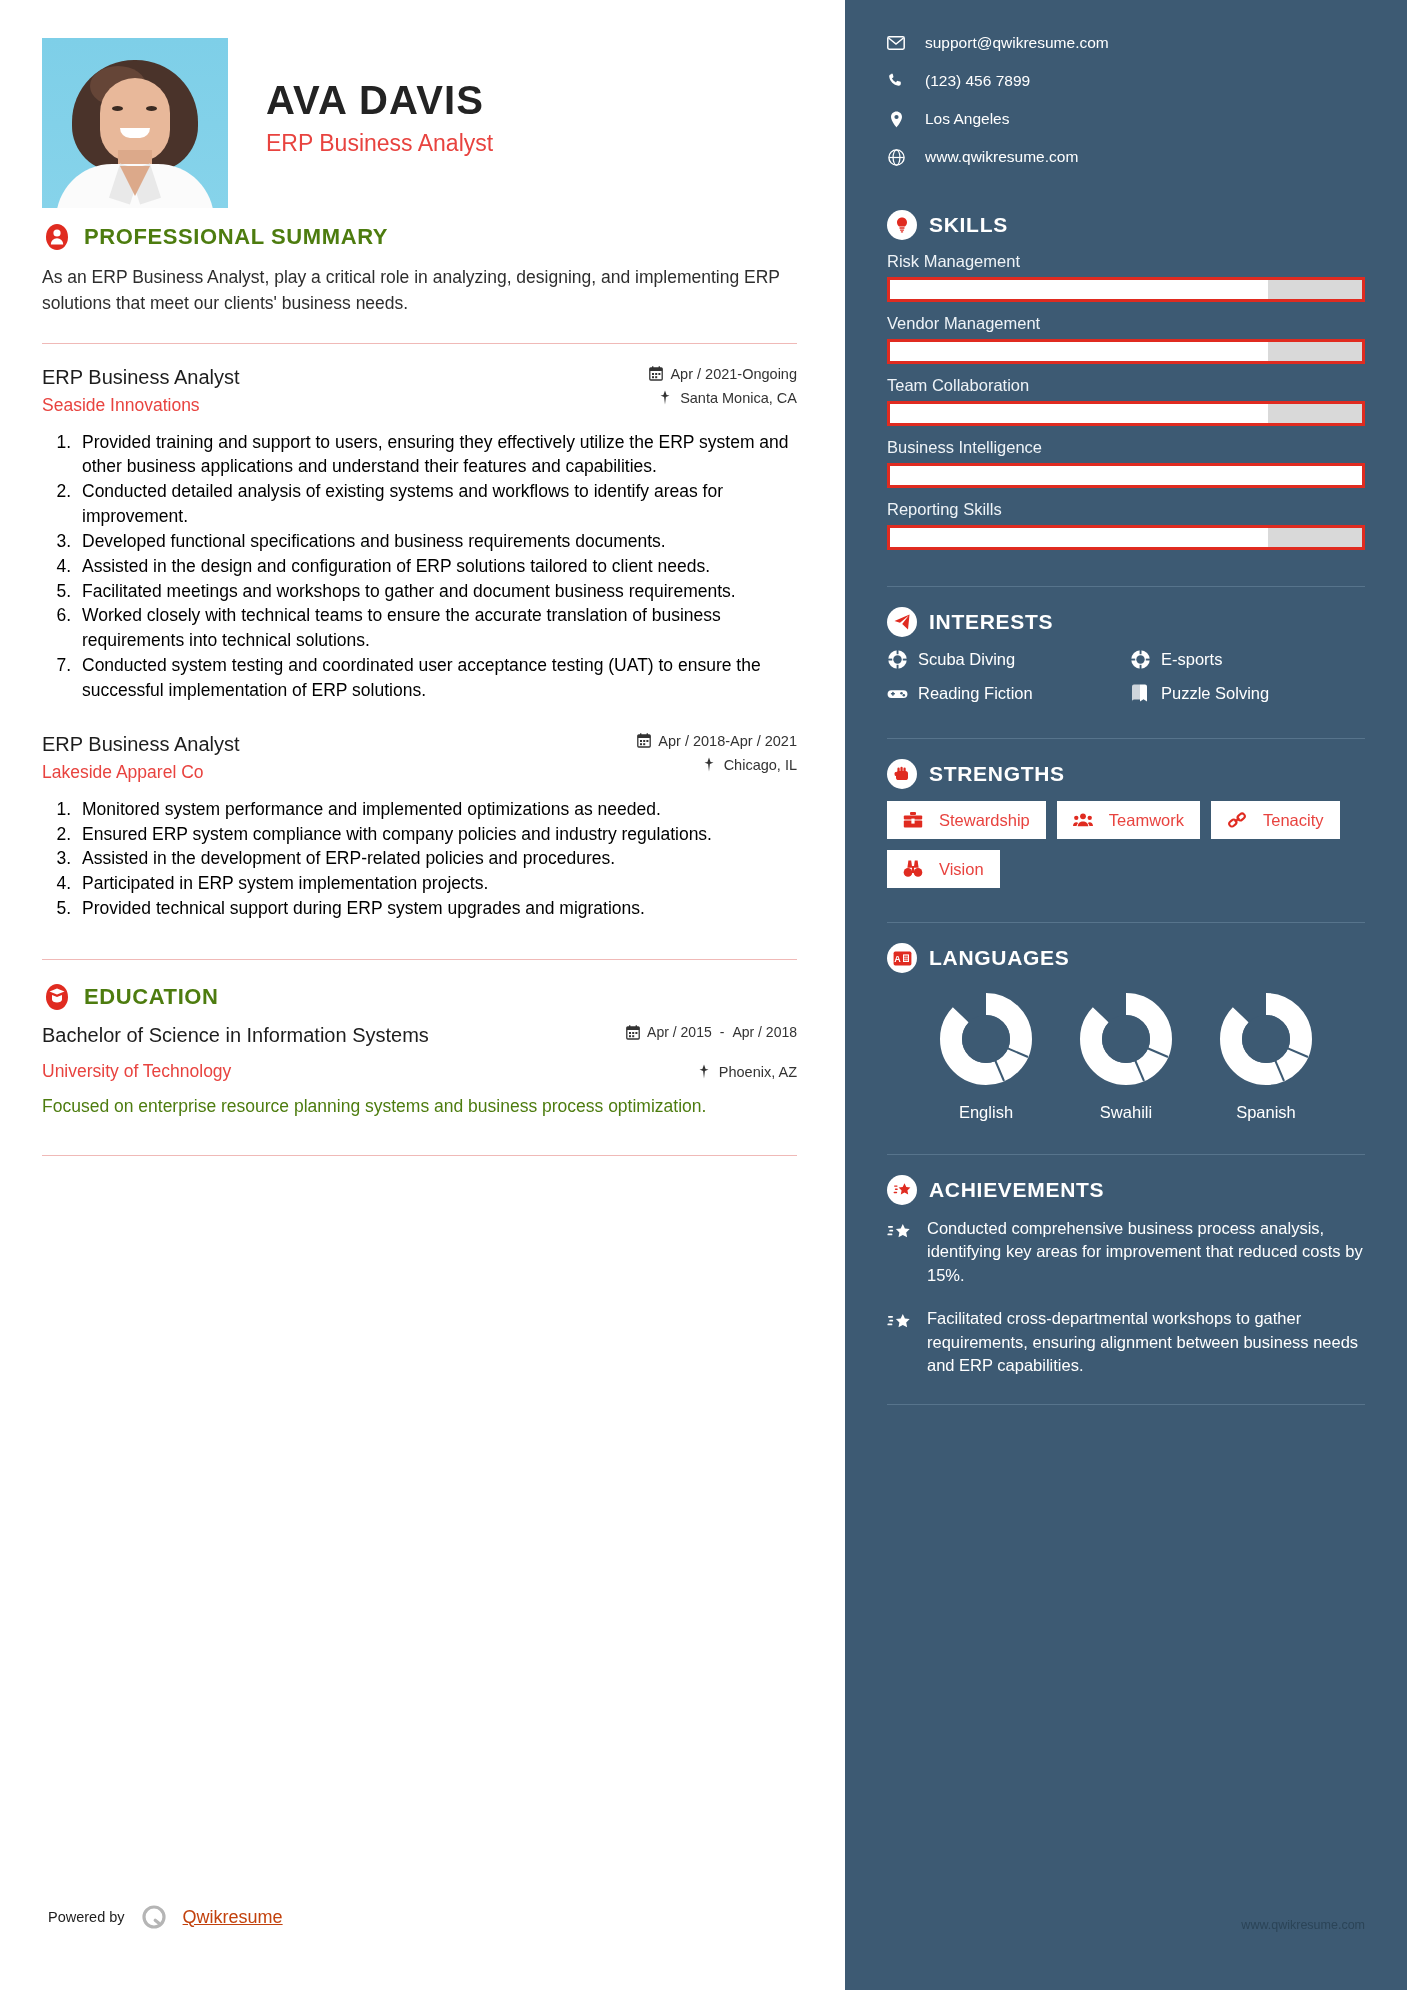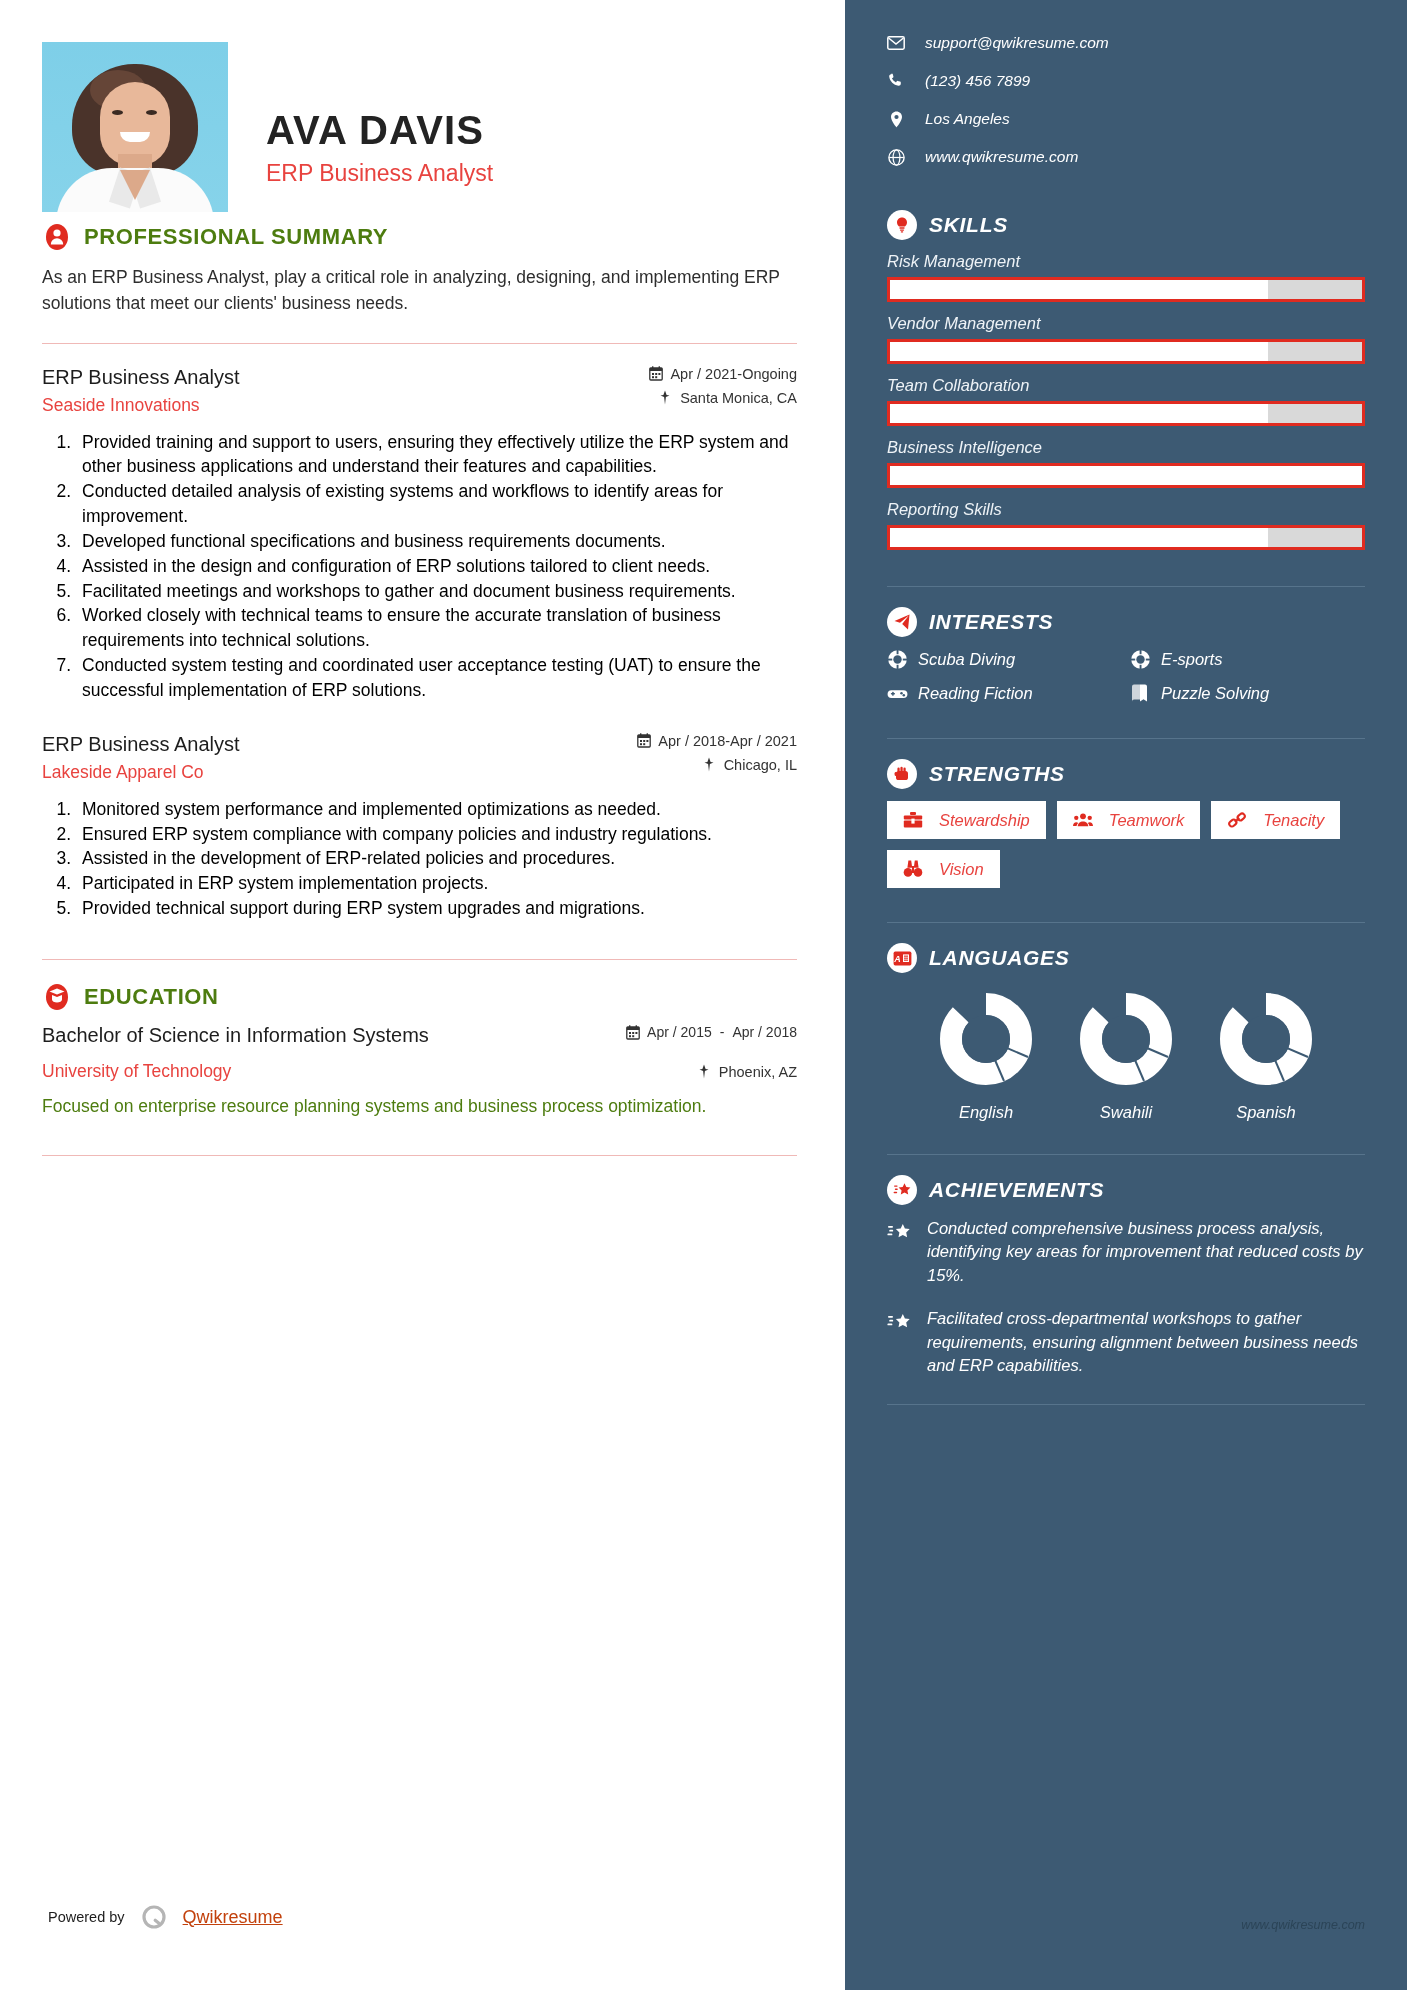--- a/index.html
+++ b/index.html
@@ -9,21 +9,21 @@
     background: #ffffff;
   }
   .page { position: relative; width: 1407px; height: 1990px; display: flex; background:#fff; }
 
   
   .main-col {
     width: 845px; height: 1990px; background: #ffffff;
     padding: 38px 48px 0 42px; position: relative;
   }
 
-  .header { display: flex; align-items: center; gap: 38px; height: 178px; }
+  .header { display: flex; align-items: flex-start; gap: 38px; height: 178px; }
   .photo {
     width: 186px; height: 170px; flex: 0 0 186px;
     background: linear-gradient(180deg,#7ecfe8 0%, #86d3ea 100%);
     position: relative; overflow: hidden;
   }
   .photo .hair {
     position:absolute; left:30px; top:22px; width:126px; height:112px;
     background:#4a332a; border-radius: 62px 62px 46px 46px;
   }
   .photo .hair-shine{position:absolute;left:48px;top:28px;width:56px;height:40px;background:#6b4a3b;border-radius:50%;opacity:.8;}
@@ -73,21 +73,21 @@
   .edu-desc { font-size:17.5px; line-height:1.45; color:#4d7c0f; margin-top: 12px;}
 
   .footer-left { position:absolute; left:48px; bottom: 58px; display:flex; align-items:center; gap:14px; }
   .footer-left .pb { font-size:14.5px; color:#1d1d1d; }
   .q-logo { width:30px; height:30px; border-radius:50%; display:flex;align-items:center;justify-content:center;}
   .footer-left .brand { font-size:18px; color:#c2410c; text-decoration: underline; }
 
   
   .side-col {
     width: 562px; height:1990px; background:#3d5a73; color:#fff;
-    padding: 34px 42px 0 42px; position:relative;font-style:italic;
+    padding: 34px 42px 0 42px; position:relative;
   }
   .contact-item { display:flex; align-items:center; gap:20px; margin-bottom: 20px; }
   .contact-ico { width:18px; height:18px; flex:0 0 18px; display:flex; align-items:center; justify-content:center; }
   .contact-txt { font-size:15.5px; color:#ffffff; }
 
   .s-head { display:flex; align-items:center; gap:12px; margin-bottom: 12px; }
   .s-badge { width:30px;height:30px;flex:0 0 30px;border-radius:50%;background:#fff;display:flex;align-items:center;justify-content:center; }
   .s-title { font-size:21px; font-weight:700; letter-spacing:.7px; color:#fff; }
 
   .skill { margin-bottom: 12px; }

